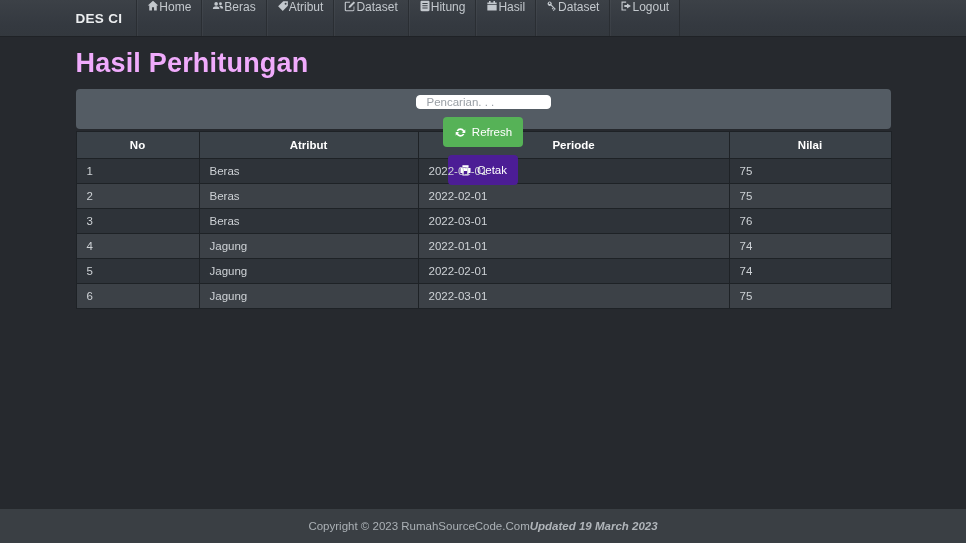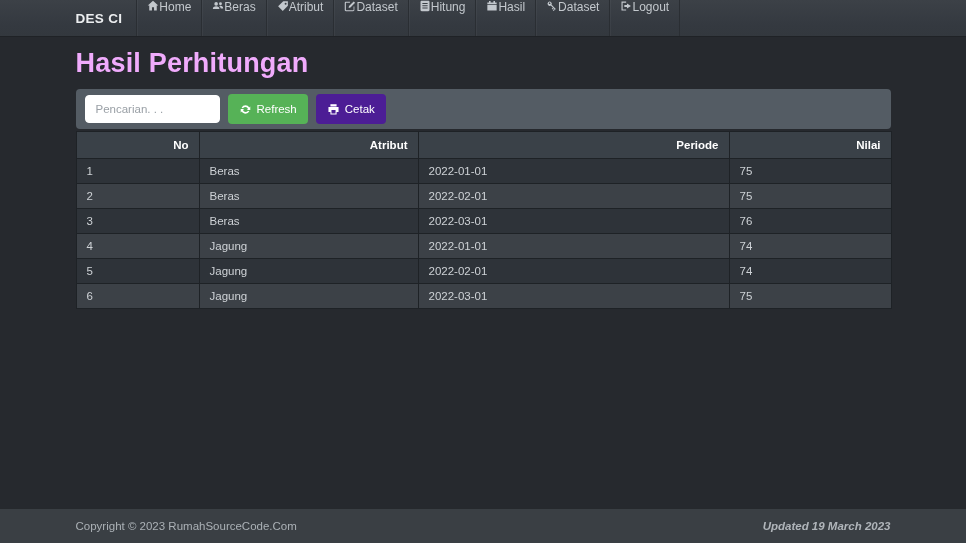--- a/index.html
+++ b/index.html
@@ -43,20 +43,21 @@
   }
 
   
   .toolbar {
     background: #545c64;
     border-radius: 4px;
     padding: 6px 9px;
     display: flex; align-items: center; gap: 8px;
     height: 40px;
     margin-bottom: 2px;
+    flex-direction: column;
   }
   .search-input {
     width: 135px; height: 28px;
     border: 1px solid #ffffff; border-radius: 4px;
     background: #ffffff; color: #333;
     font-size: 11.5px; padding: 0 10px;
     font-family: "Liberation Sans", sans-serif;
     outline: none;
   }
   .search-input::placeholder { color: #9aa0a6; }
@@ -71,39 +72,39 @@
   .btn-green { background: #56b257; }
   .btn-gray  { background: #4c1d95; }
 
   
   table {
     width: 815px; border-collapse: collapse;
     font-size: 11.5px; table-layout: fixed;
   }
   th {
     background: #3a4148; color: #ffffff; font-weight: 700;
-    text-align: right; padding: 7px 10px;
+    text-align: center; padding: 7px 10px;
     border: 1px solid #1e2226;
   }
   td {
     color: #ced2d6; padding: 6px 10px;
     border: 1px solid #1e2226;
   }
   tbody tr:nth-child(odd) td  { background: #2e3339; }
   tbody tr:nth-child(even) td { background: #3c4147; }
 
   
   .footer {
     position: absolute; left: 0; right: 0; bottom: 0;
     height: 35px; background: #3a3f44;
     border-top: 1px solid #26292d;
   }
   .footer-inner {
     width: 815px; margin: 0 auto; height: 100%;
-    display: flex; align-items: center; justify-content: space-between;
+    display: flex; align-items: center; justify-content: center;
     color: #abb1b6; font-size: 11.5px;
   }
   .updated { font-style: italic; font-weight: 600; color: #b0b5ba; }
 </style>
 </head>
 <body>
 
 <nav class="navbar">
   <div class="nav-inner">
     <a class="brand">DES CI</a>

